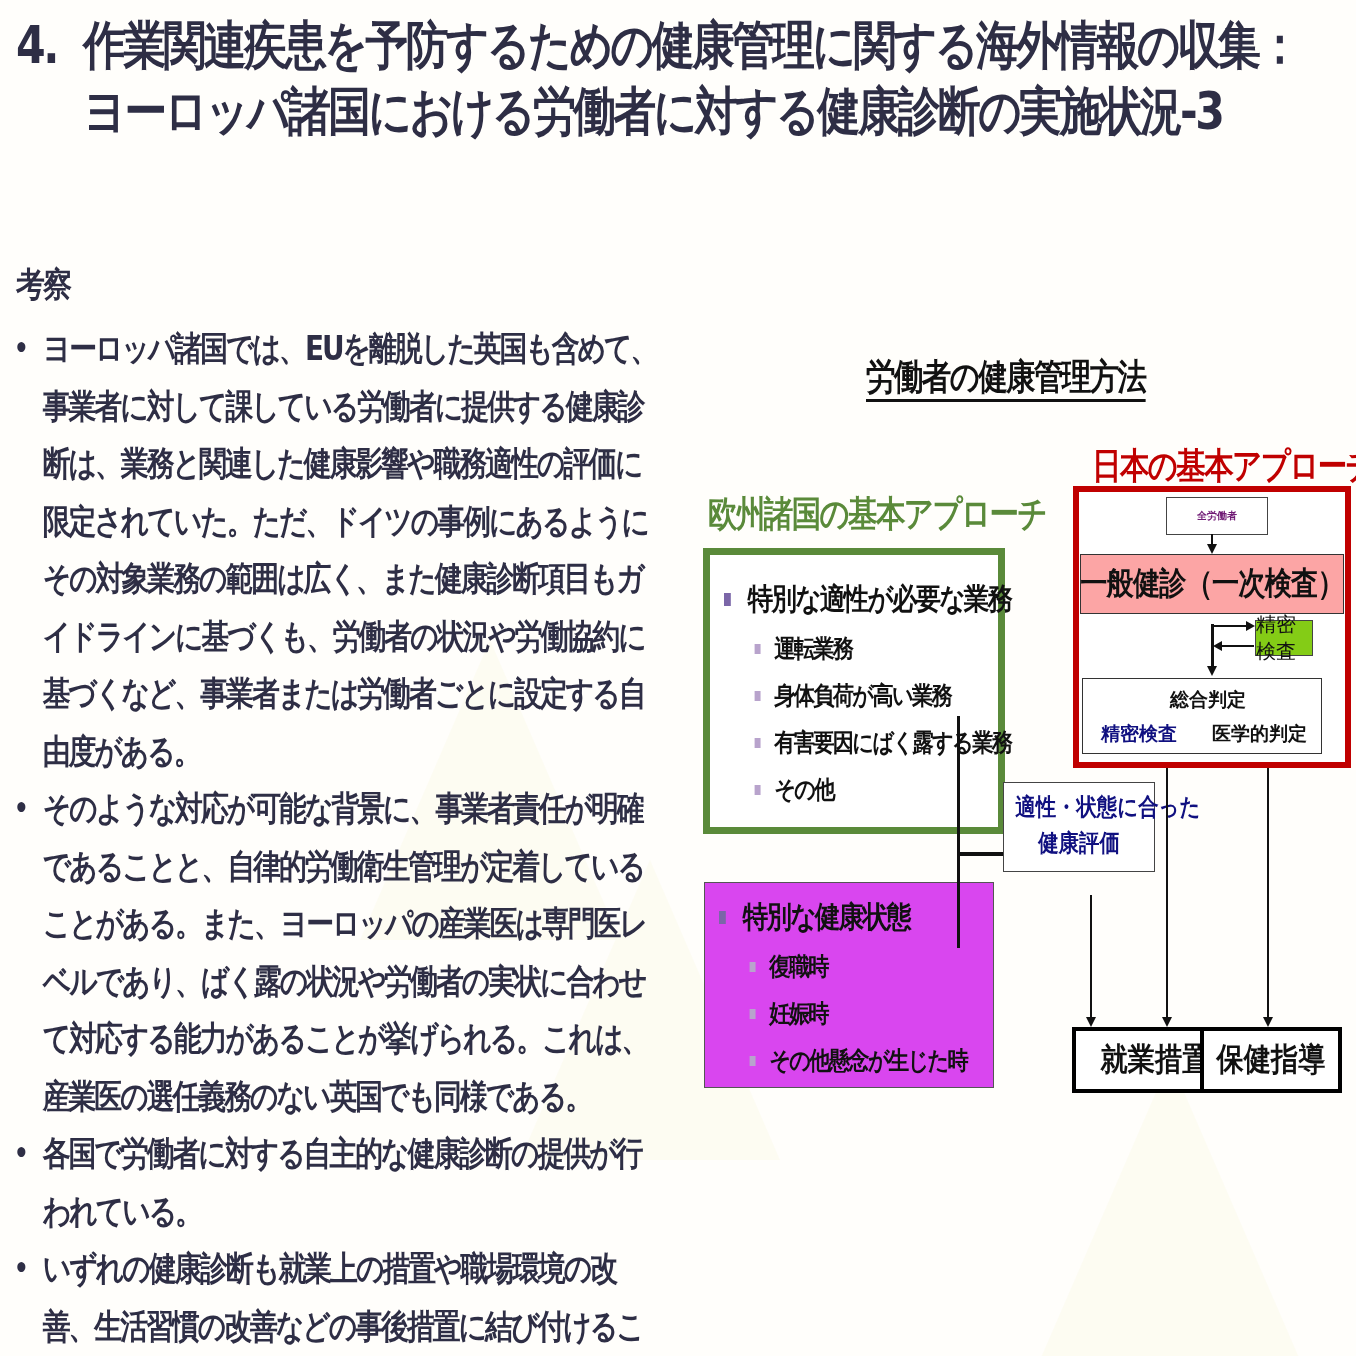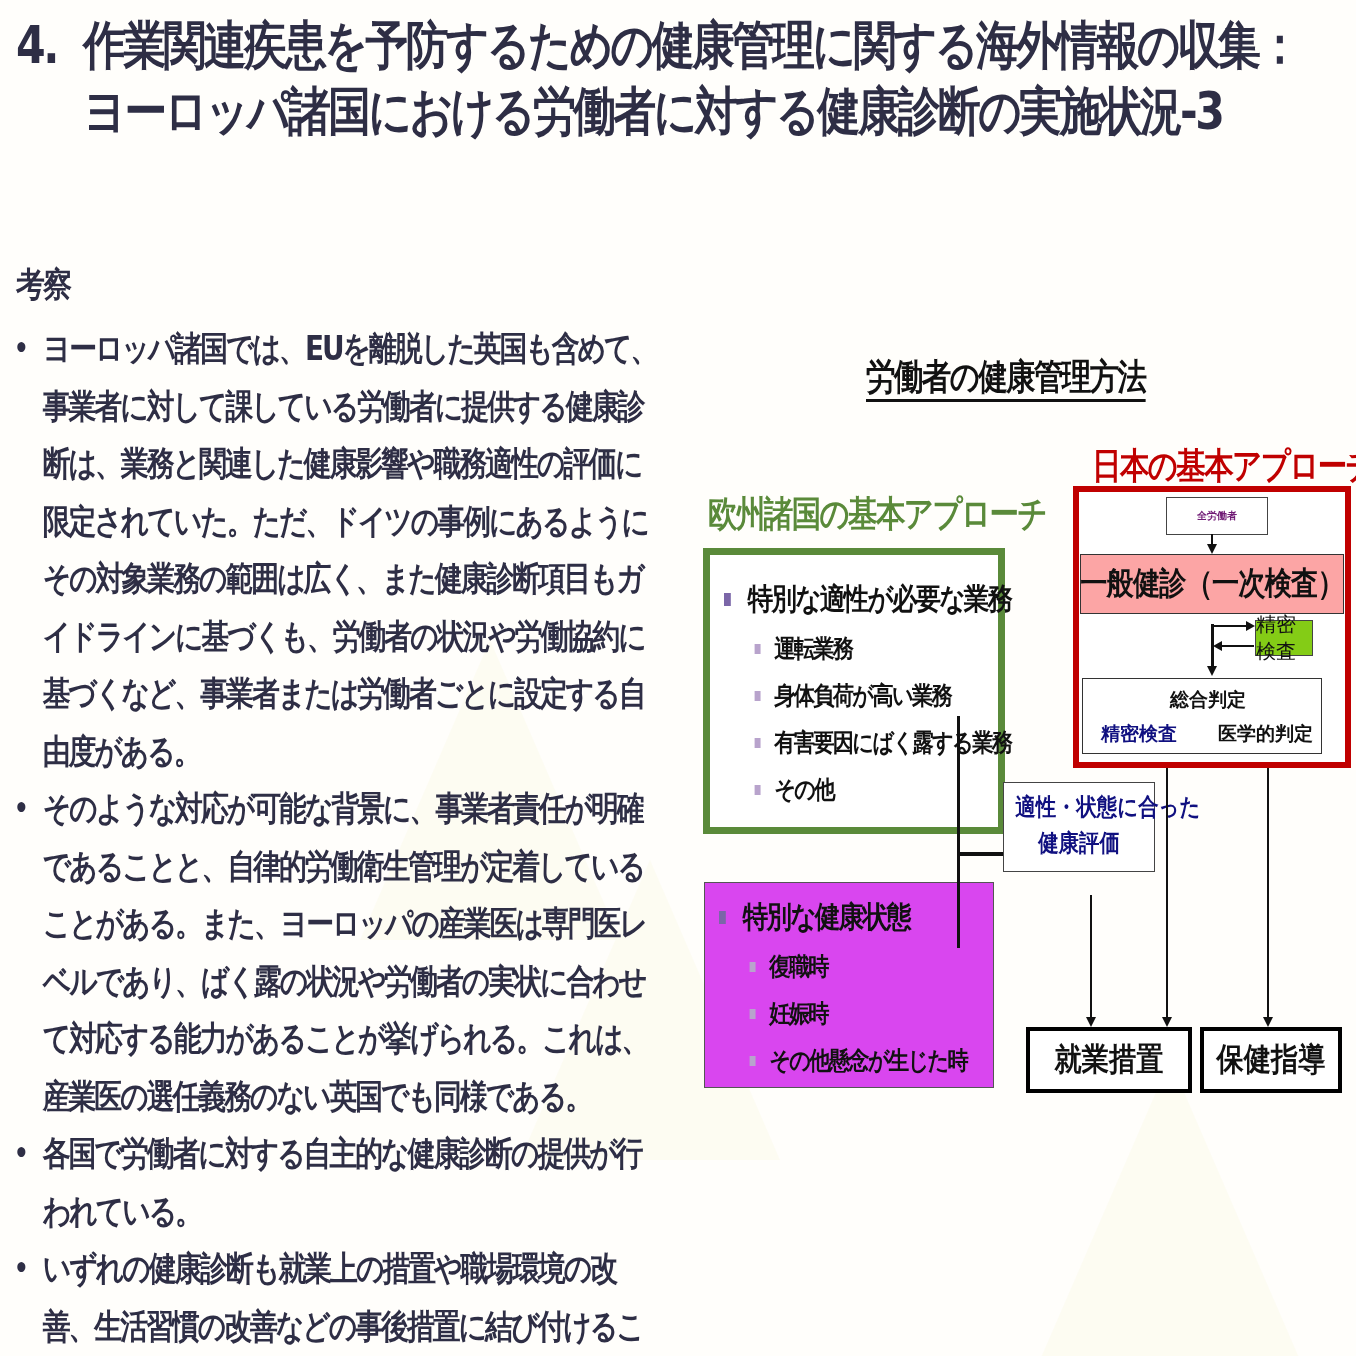--- a/index.html
+++ b/index.html
@@ -98,21 +98,21 @@
     position: absolute; left: 1255px; top: 620px; width: 56px; height: 34px;
     border: 1.5px solid #444; background: #84cc16; font-size: 20px; color: #111;
     display: flex; align-items: center; justify-content: center;
   }
   .judge {
     position: absolute; left: 1082px; top: 678px; width: 238px; height: 74px;
     border: 1.5px solid #333; background: #fff; color: #111; font-weight: bold;
   }
   .judge .t { position: absolute; left: 12px; right: 0; top: 8px; text-align: center; font-size: 19px; }
   .judge .l { position: absolute; left: 18px; top: 42px; font-size: 19px; color: #101080; }
-  .judge .r { position: absolute; right: 8px; top: 42px; font-size: 19px; }
+  .judge .r { position: absolute; right: 14px; top: 42px; font-size: 19px; }
   .fit-box {
     position: absolute; left: 1003px; top: 782px; width: 152px; height: 90px;
     border: 1.5px solid #444; background: #fff; color: #101080; font-weight: bold;
     font-size: 24px; text-align: center; line-height: 36px; padding-top: 6px; box-sizing: border-box;
   }
   .fit-box div { transform: scaleX(0.85); white-space: nowrap; }
   .out-box {
     position: absolute; top: 1027px; height: 58px; border: 4px solid #000; background: #fff;
     font-weight: bold; font-size: 32px; color: #111; display: flex; align-items: center; justify-content: center;
   }
@@ -234,18 +234,18 @@
   <div class="r">医学的判定</div>
 </div>
 
 <div class="line" style="left:1090px; top:895px; width:2px; height:126px;"></div>
 <div class="arrow-down" style="left:1086px; top:1017px;"></div>
 <div class="line" style="left:1166px; top:768px; width:2px; height:252px;"></div>
 <div class="arrow-down" style="left:1162px; top:1017px;"></div>
 <div class="line" style="left:1267px; top:768px; width:2px; height:252px;"></div>
 <div class="arrow-down" style="left:1263px; top:1017px;"></div>
 
-<div class="out-box" style="left:1026px; width:158px;">
+<div class="out-box" style="left:1072px; width:158px;">
     <span>就業措置</span>
   </div>
 <div class="out-box" style="left:1200px; width:134px;">
     <span>保健指導</span>
   </div>
 
 </body></html>

